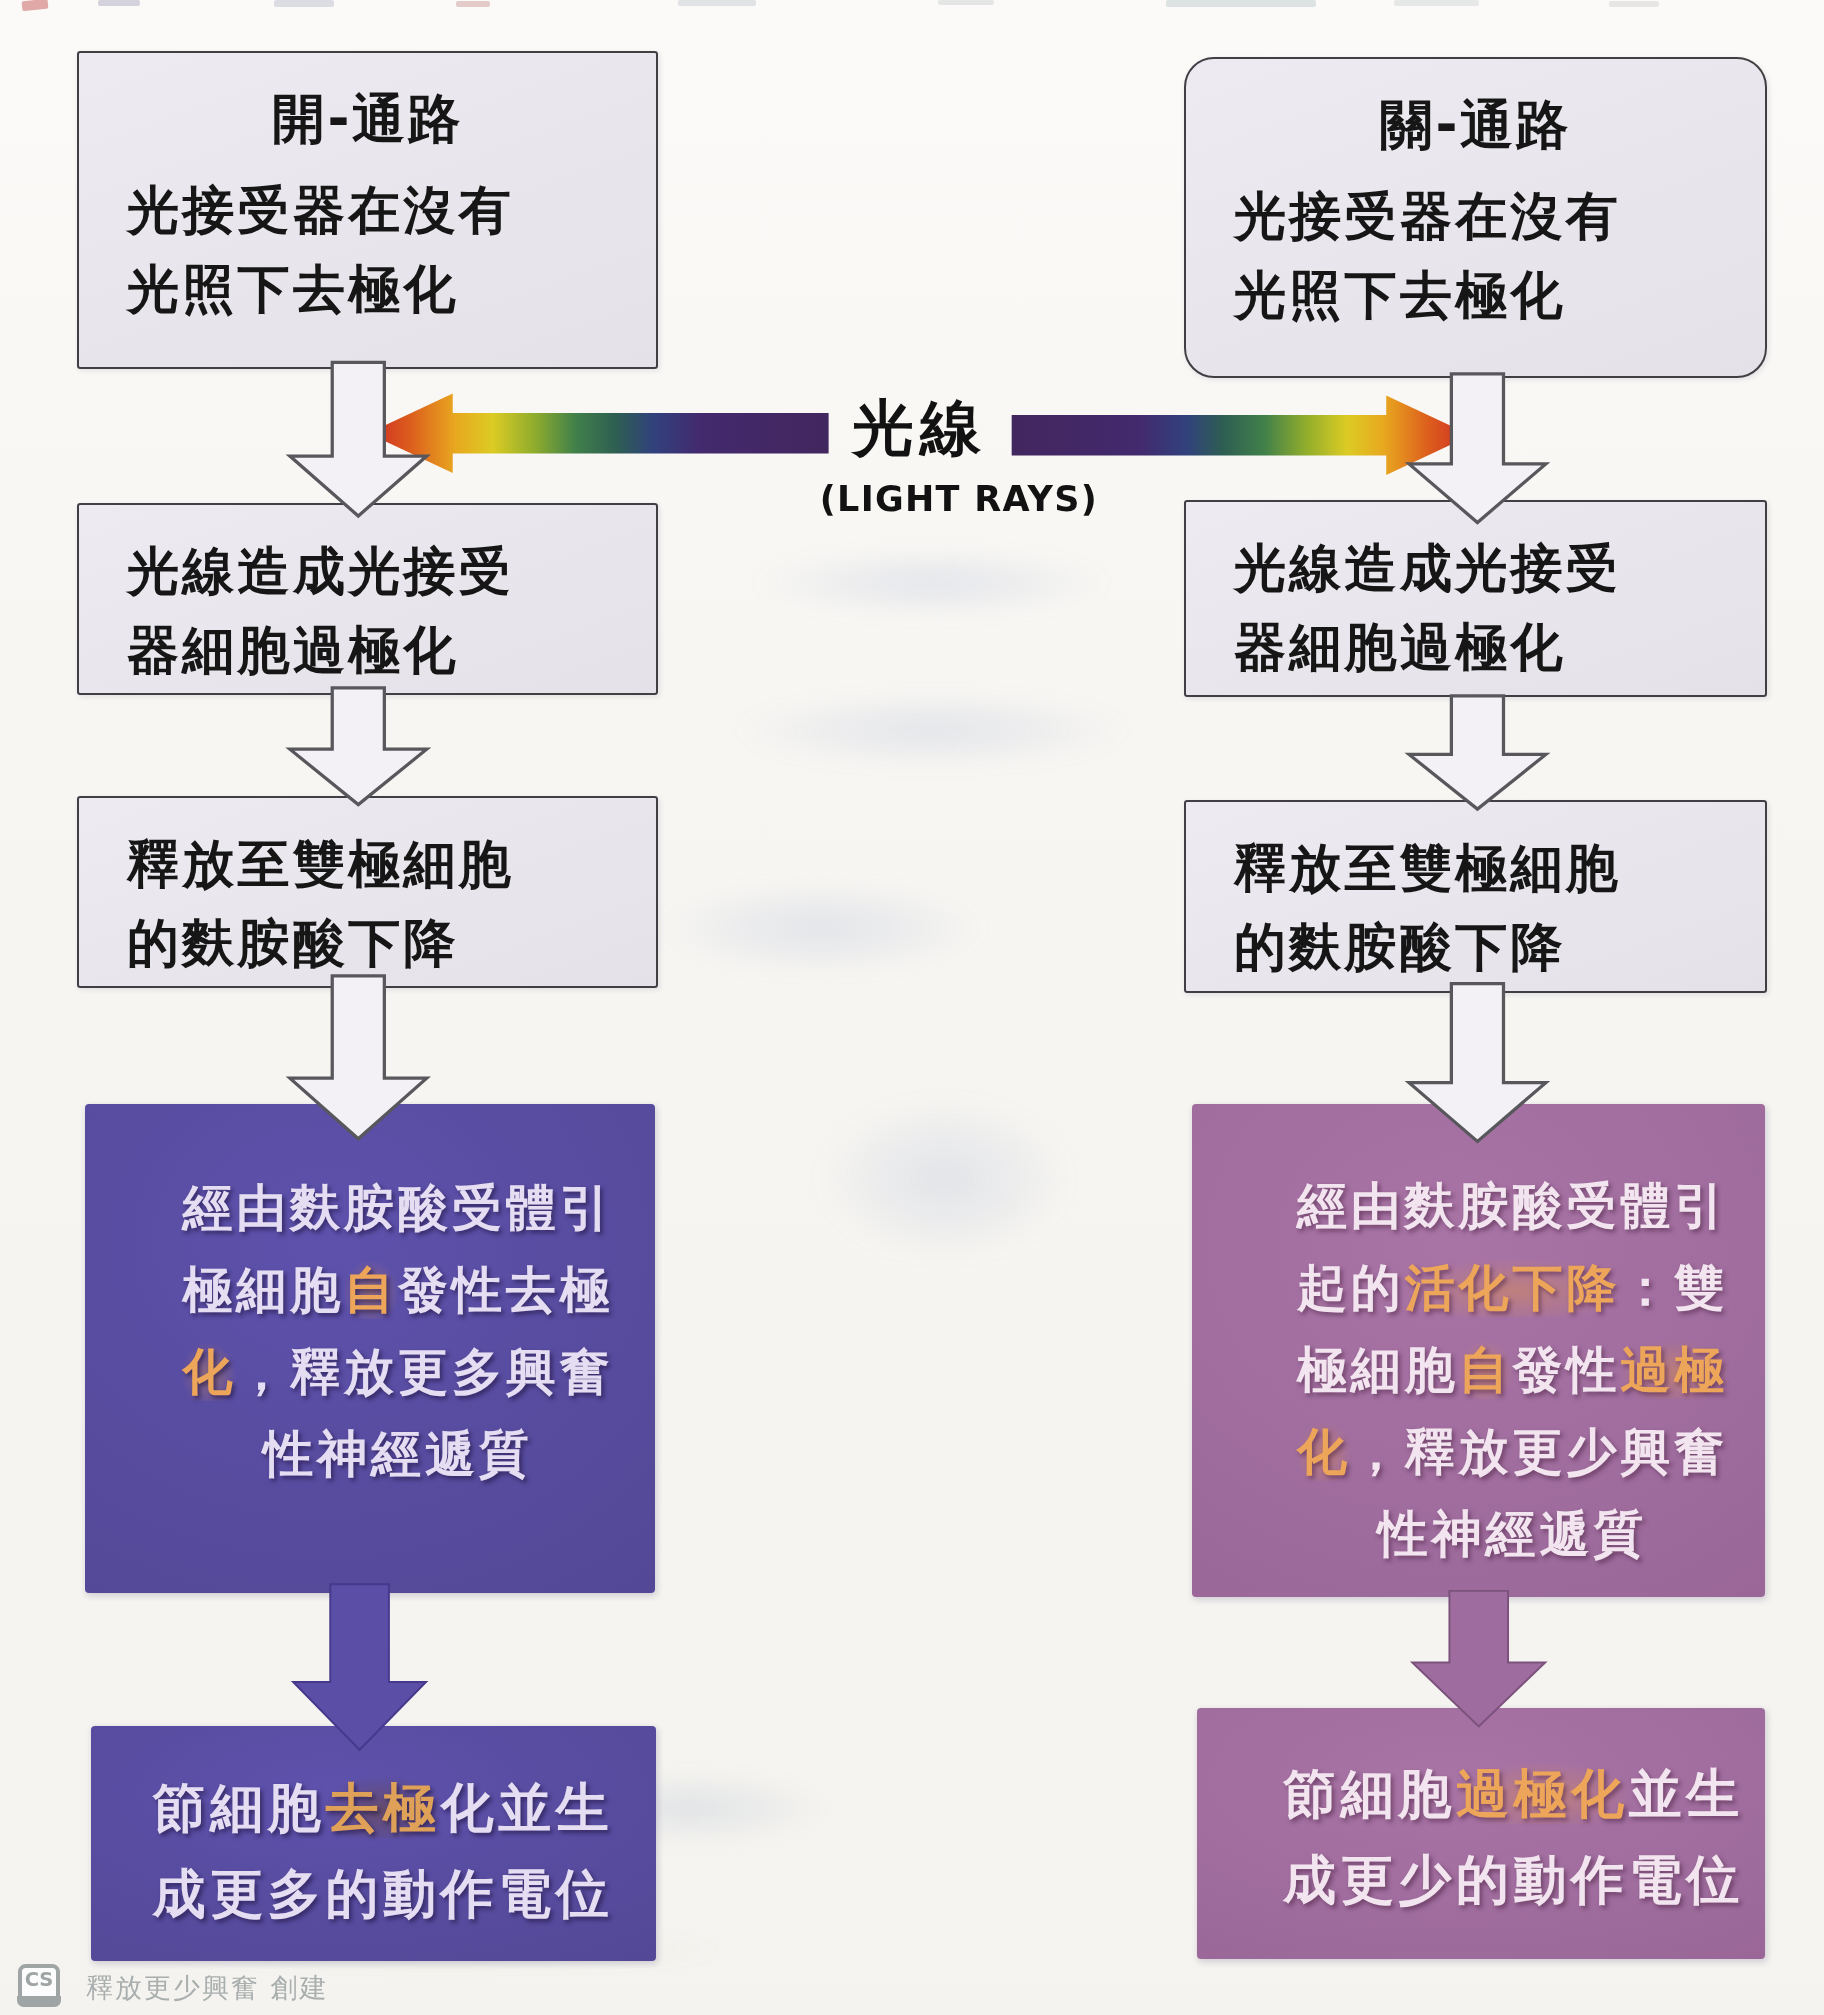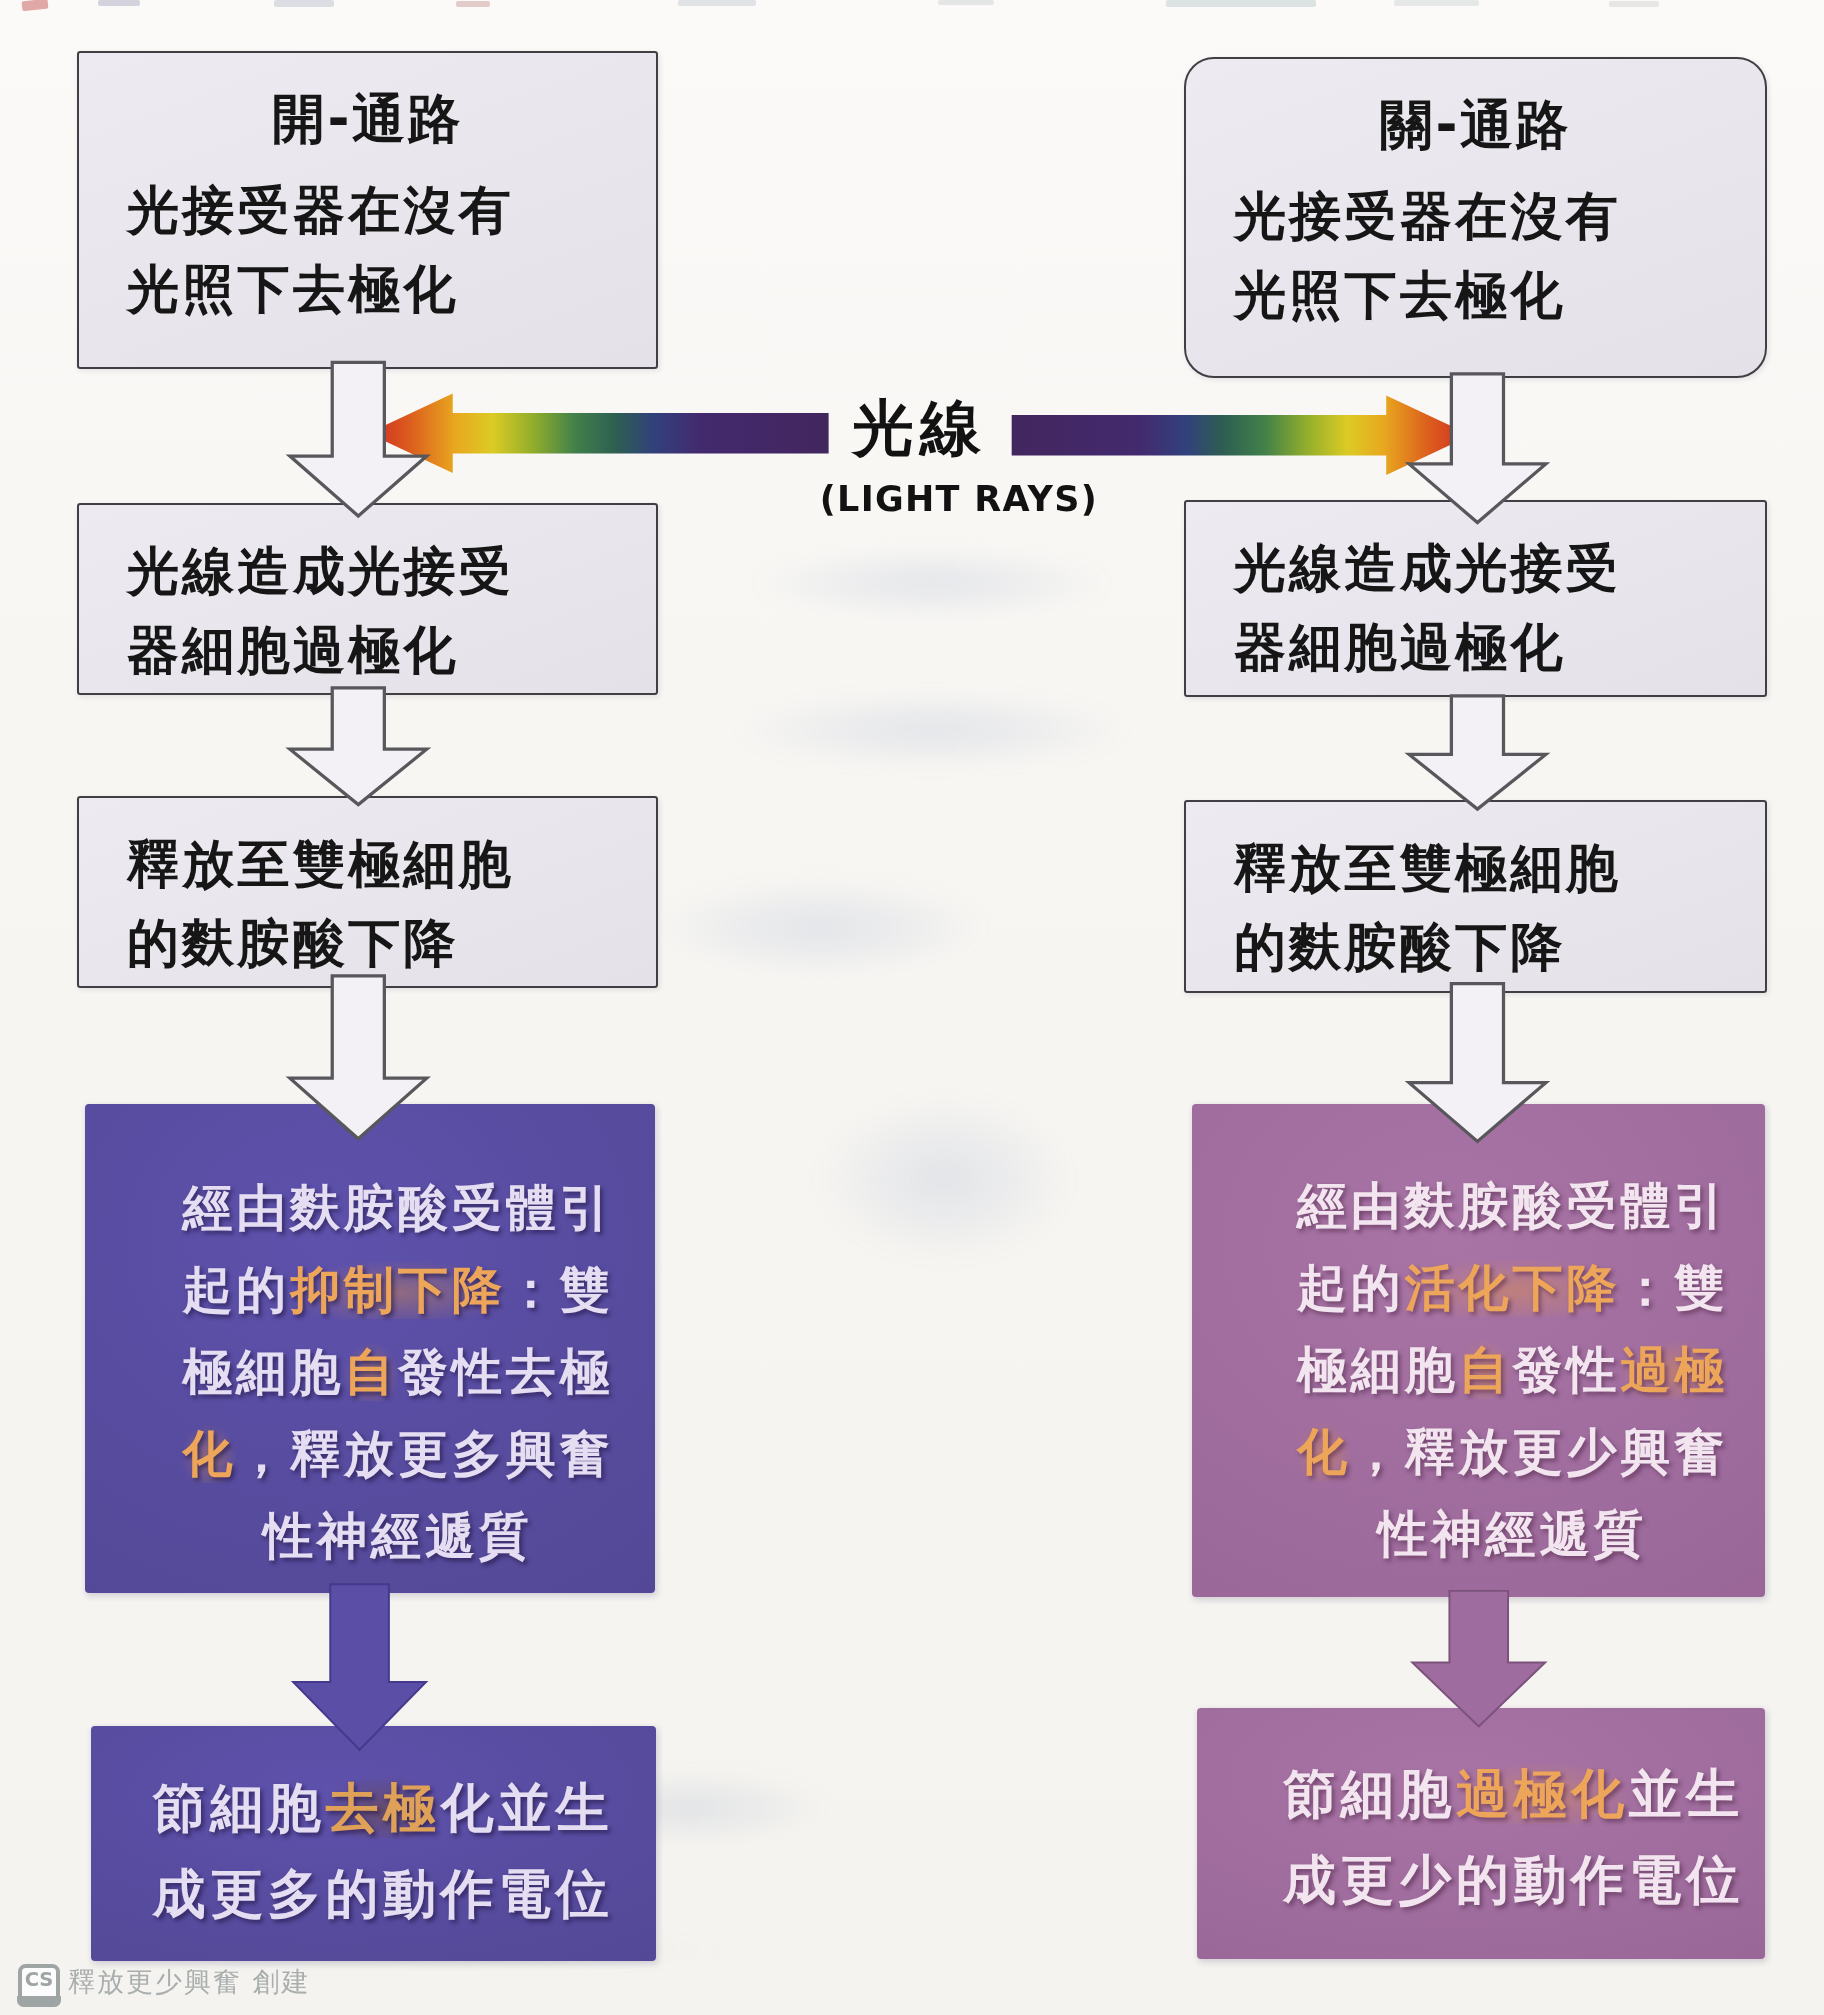--- a/index.html
+++ b/index.html
@@ -31,21 +31,21 @@
   .hl-dark{color:#dfa058;border-radius:14.3px;
       background:radial-gradient(ellipse at 50% 55%,rgba(112,72,46,.50),rgba(112,72,46,0) 76%);}
   
   .light-label{position:absolute;left:770px;top:388px;width:300px;text-align:center;
                font-size:61px;font-weight:700;letter-spacing:6.5px;color:#121212;}
   .light-label-en{position:absolute;left:668px;top:479px;width:430px;text-align:right;
                   font-size:35px;font-weight:700;letter-spacing:1.3px;color:#121212;}
   
   .arrows{position:absolute;left:0;top:0;z-index:3;pointer-events:none;}
   
-  .watermark{position:absolute;left:18px;top:1964px;display:flex;align-items:flex-start;gap:8px;}
+  .watermark{position:absolute;left:18px;top:1964px;display:flex;align-items:flex-end;gap:26px;}
   .cs-logo{position:relative;width:42px;height:42px;border:4.6px solid #9fa5a5;border-radius:7.8px;
            box-sizing:border-box;display:flex;justify-content:center;color:#9fa5a5;
            font-weight:700;font-size:19.5px;line-height:23.5px;background:#fcfcfc;}
   .cs-logo::after{content:"";position:absolute;left:-4.6px;right:-4.6px;bottom:-4.6px;height:11px;
            background:#9fa5a5;border-radius:0 0 6.5px 6.5px;}
   .wm-text{font-size:27px;color:#a9aeae;letter-spacing:2px;}
 </style>
 </head>
 <body>
 
@@ -84,21 +84,20 @@
     <div class="boxline">器細胞過極化</div>
   </div>
 
   <div class="lightbox mid" style="left:77px;top:796px;width:577px;height:188px;">
     <div class="boxline">釋放至雙極細胞</div>
     <div class="boxline">的麩胺酸下降</div>
   </div>
 
   <div class="pbox on-c" style="left:85px;top:1104px;width:570px;height:489px;padding:63px 0 0 56px;box-sizing:border-box;">
     <div class="pline"><span>經由麩胺酸受體引</span></div>
-    <div class="pline"><span>起的</span><span class="hl">抑制下降</span><span>：雙</span></div>
     <div class="pline"><span>極細胞</span><span class="hl">自</span><span>發性去極</span></div>
     <div class="pline"><span class="hl">化</span><span>，釋放更多興奮</span></div>
     <div class="pline"><span>性神經遞質</span></div>
   </div>
 
   <div class="pbox on-c" style="left:91px;top:1726px;width:565px;height:235px;padding:39px 0 0 19px;box-sizing:border-box;">
     <div class="pline bline"><span>節細胞</span><span class="hl-dark">去極</span><span>化並生</span></div>
     <div class="pline bline"><span>成更多的動作電位</span></div>
   </div>
 

